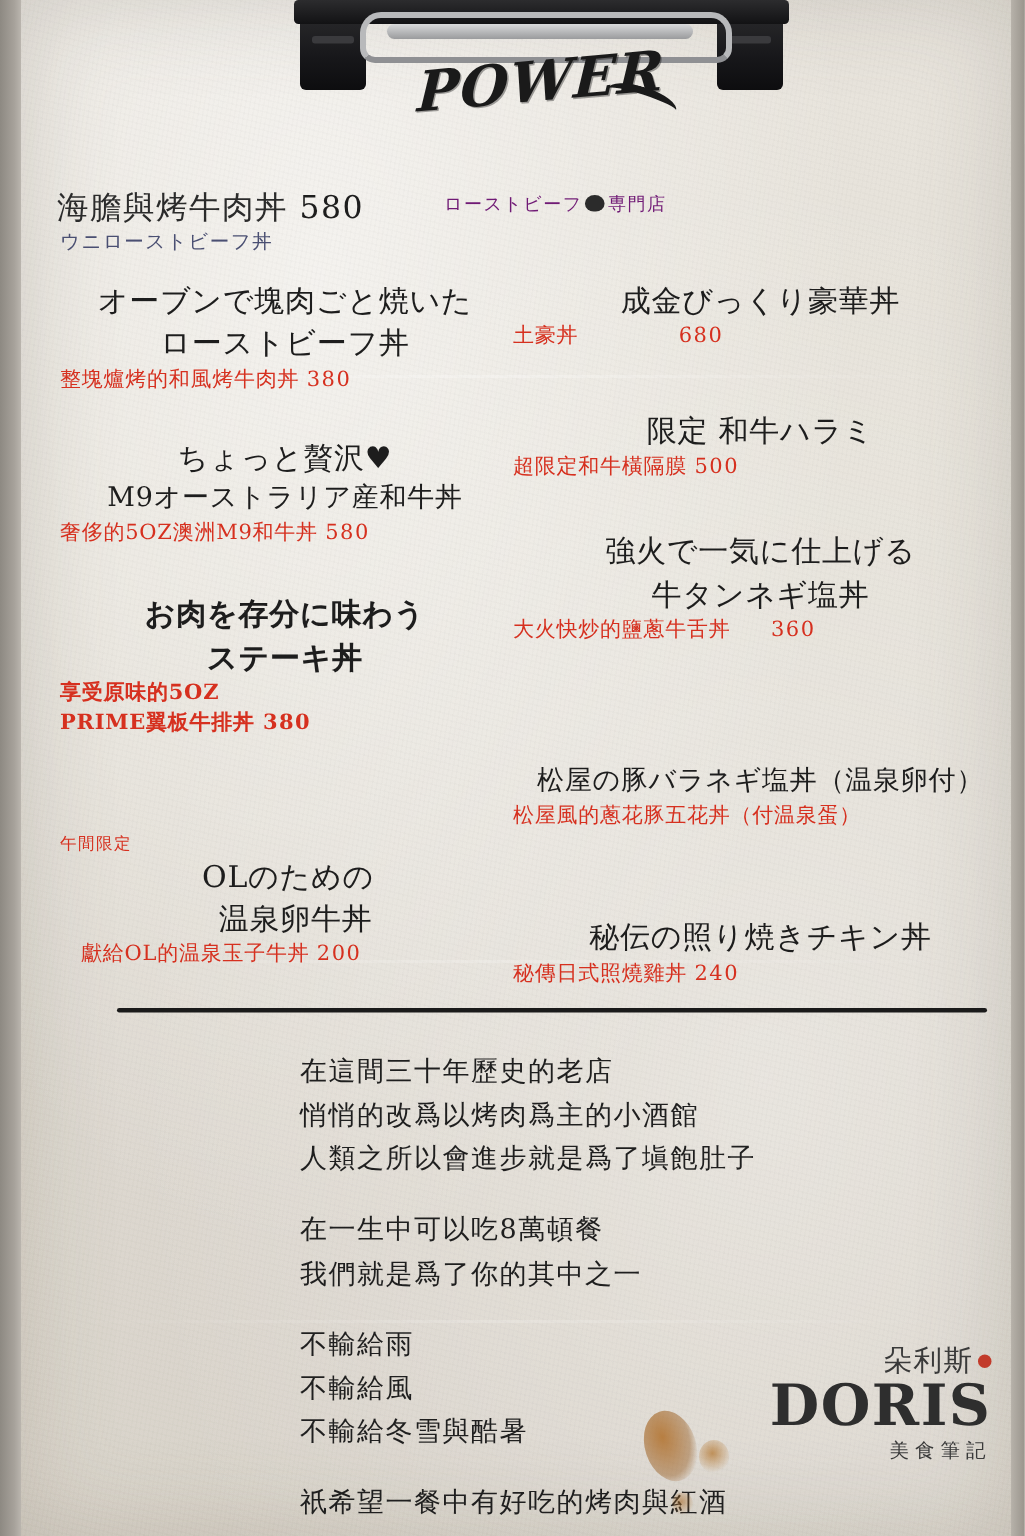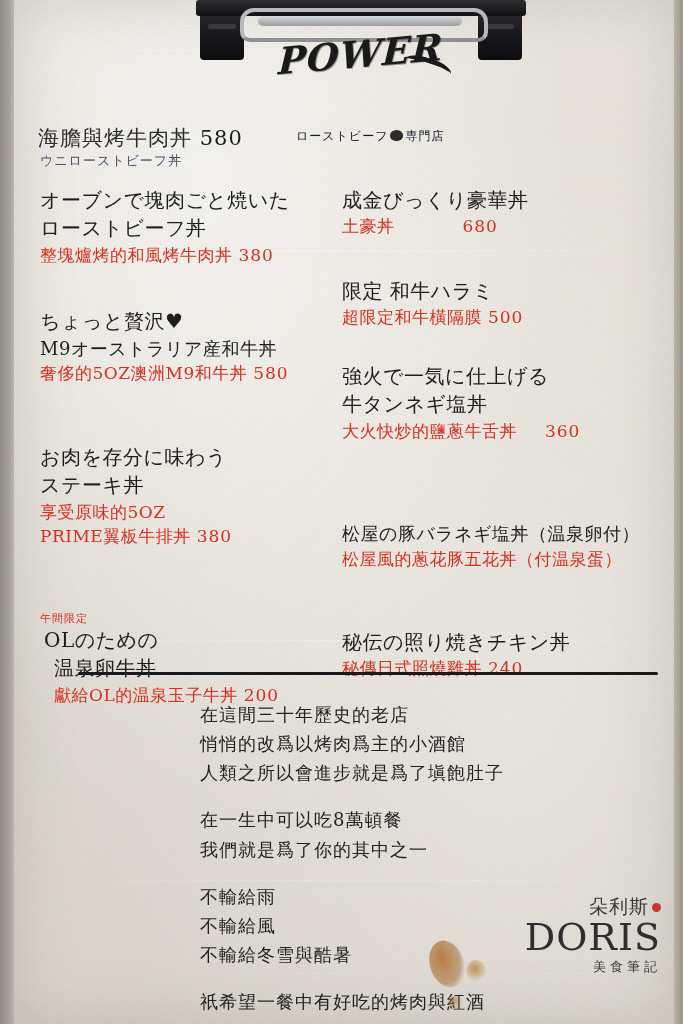--- a/index.html
+++ b/index.html
@@ -148,21 +148,21 @@
     border-radius: 50%;
     transform: rotate(18deg);
   }
   
   .shop-line {
     position: absolute;
     left: 296px;
     top: 128px;
     font-family: "DejaVu Sans", sans-serif;
     font-size: 12px;
-    color: #0f172a;
+    color: #701a75;
     letter-spacing: 1px;
     white-space: nowrap;
   }
   .shop-dot {
     display: inline-block;
     width: 13px;
     height: 11px;
     background: #2b2b2b;
     border-radius: 50% 50% 45% 45%;
     vertical-align: -1px;
@@ -197,25 +197,26 @@
   .col-left { left: 40px; width: 300px; }
   .col-right { left: 342px; width: 330px; }
   .entry { margin-bottom: 22px; }
   .jp {
     font-family: "DejaVu Serif", serif;
     font-size: 20px;
     line-height: 1.42;
     color: #1d1d1d;
     letter-spacing: 0.5px;
     white-space: nowrap;
+    text-align: center;
   }
   .jp.small { font-size: 18px; }
   .zh {
     font-family: "DejaVu Serif", serif;
-    font-size: 17px;
+    font-size: 14px;
     line-height: 1.45;
     color: #d6301f;
     letter-spacing: 0.5px;
     white-space: nowrap;
   }
   .price {
     font-family: "DejaVu Serif", serif;
     color: #d6301f;
     letter-spacing: 1px;
   }
@@ -269,21 +270,21 @@
     width: 9px;
     height: 9px;
     border-radius: 50%;
     background: #c23b2b;
     margin-left: 3px;
     vertical-align: 1px;
   }
   .wm-main {
     font-family: "DejaVu Serif", serif;
     font-size: 38px;
-    font-weight: normal;
+    font-weight: bold;
     letter-spacing: 1px;
     line-height: 1;
     color: #2e2e2e;
     margin-top: -2px;
   }
   .wm-sub {
     font-size: 13px;
     letter-spacing: 4px;
     color: #3a3a3a;
     margin-top: 2px;
@@ -359,30 +360,30 @@
 
     <div class="entry">
       <div class="jp">オーブンで塊肉ごと焼いた</div>
       <div class="jp">ローストビーフ丼</div>
       <div class="zh">
         <span>整塊爐烤的和風烤牛肉丼</span>
         <span class="price">380</span>
       </div>
     </div>
 
-    <div class="entry" style="margin-top:40px;">
+    <div class="entry" style="margin-top:28px;">
       <div class="jp">ちょっと贅沢♥</div>
       <div class="jp small">M9オーストラリア産和牛丼</div>
       <div class="zh">
         <span>奢侈的5OZ澳洲M9和牛丼</span>
         <span class="price">580</span>
       </div>
     </div>
 
-    <div class="entry" style="margin-top:57px;">
+    <div class="entry" style="margin-top:30px;font-weight:bold;">
       <div class="jp">お肉を存分に味わう</div>
       <div class="jp">ステーキ丼</div>
       <div class="zh">享受原味的5OZ</div>
       <div class="zh">
         <span>PRIME翼板牛排丼</span>
         <span class="price">380</span>
       </div>
     </div>
 
     <div class="entry" style="margin-top:62px;">

